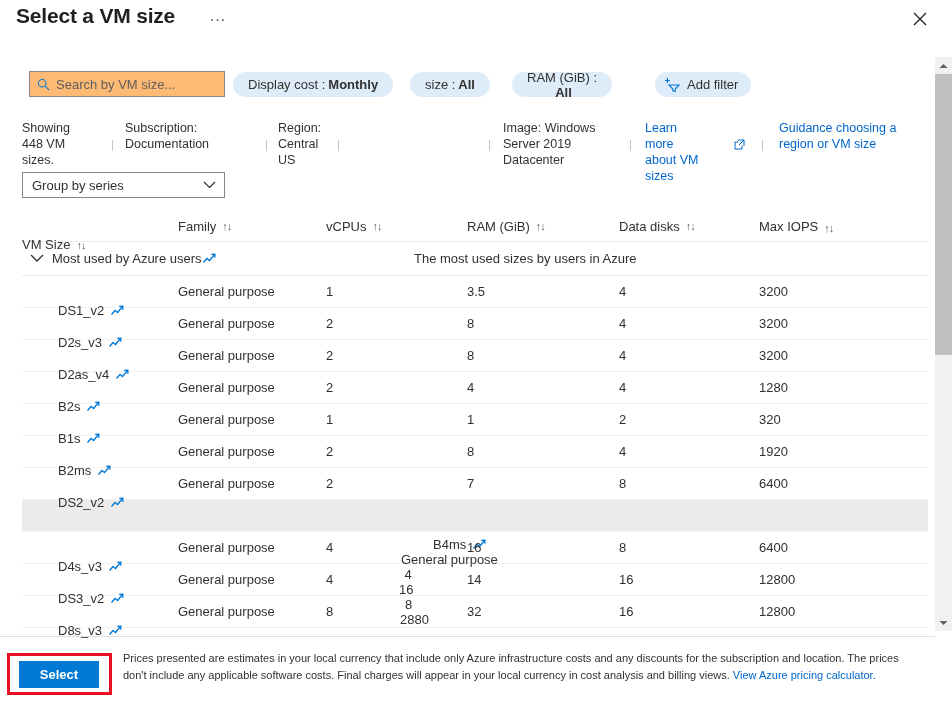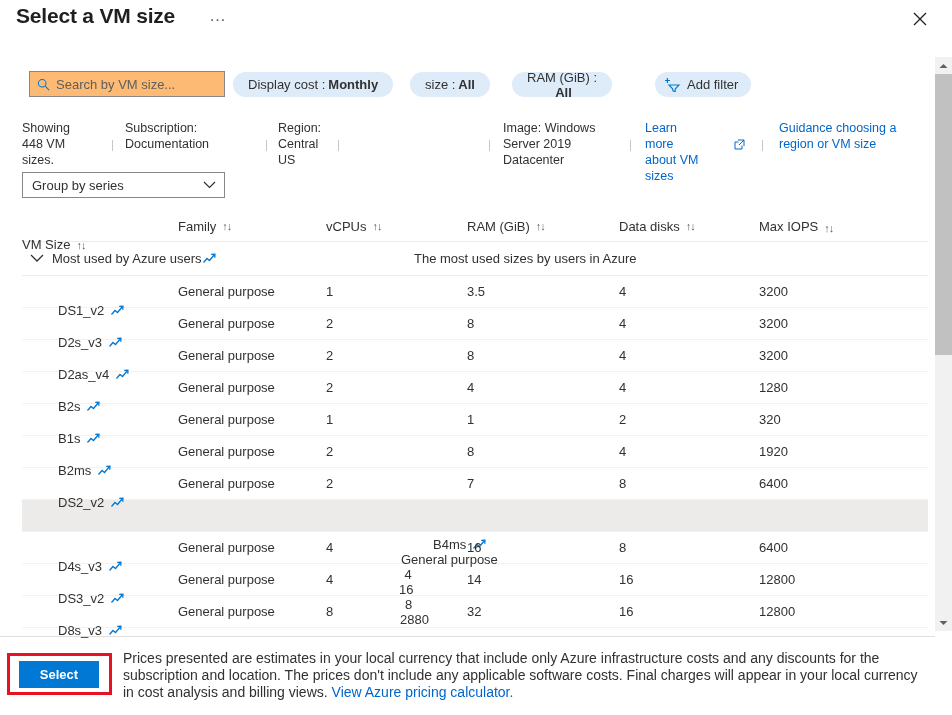--- a/index.html
+++ b/index.html
@@ -293,21 +293,21 @@
     border: none;
     font-family: "Liberation Sans", sans-serif;
     font-size: 13px;
     font-weight: 600;
     cursor: pointer;
   }
   .price-note {
     position: absolute;
     left: 123px; top: 650px;
     width: 800px;
-    font-size: 14px;
+    font-size: 11px;
     line-height: 17px;
     color: #323130;
   }
   .price-note a {
     color: #0066cc;
     text-decoration: none;
     cursor: pointer;
   }
 </style>
 </head>

